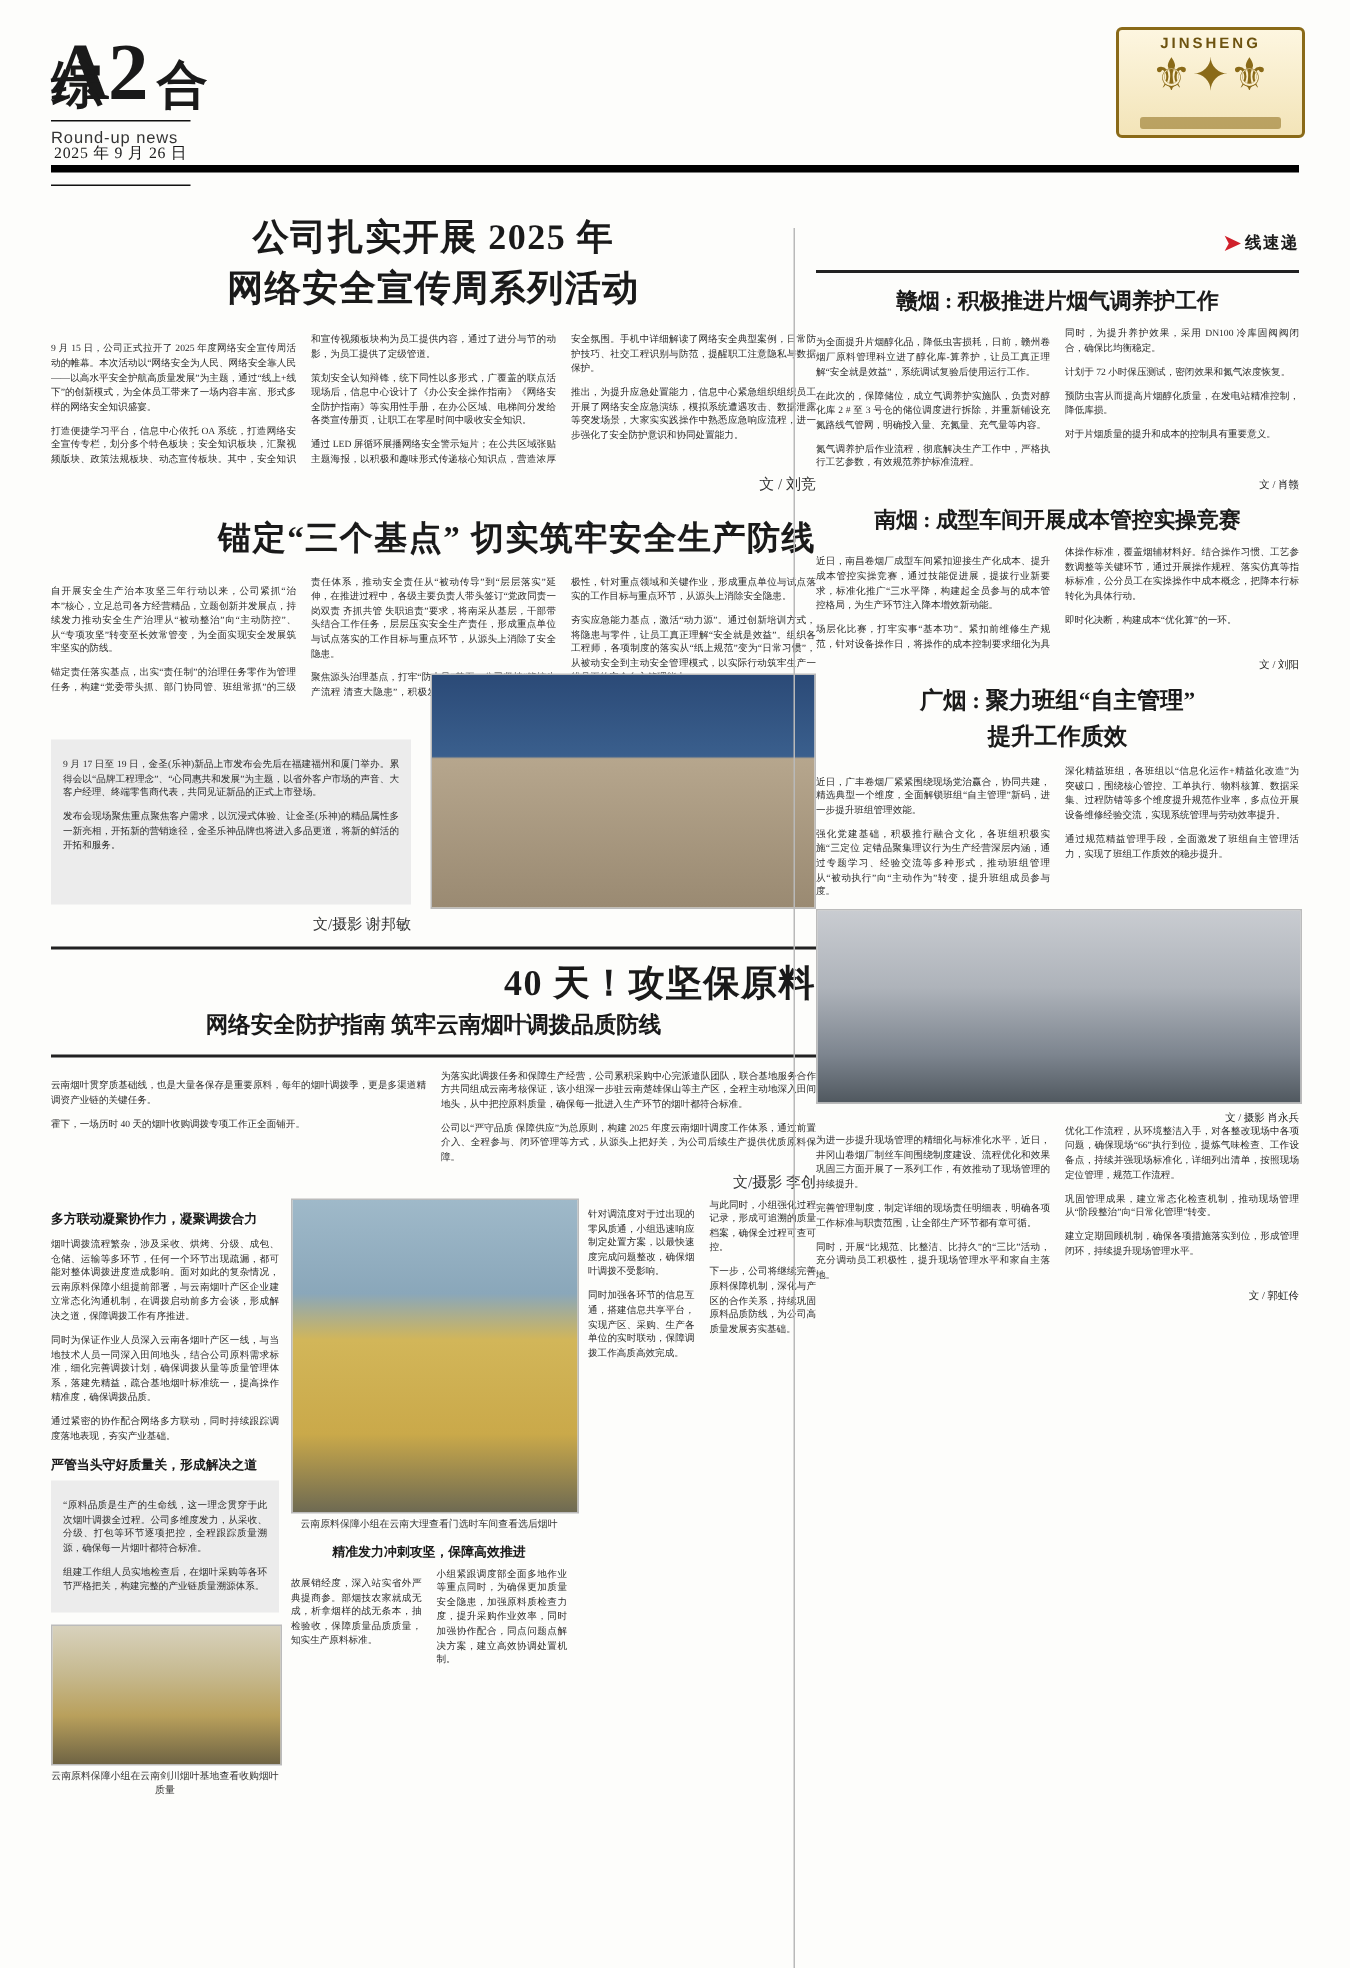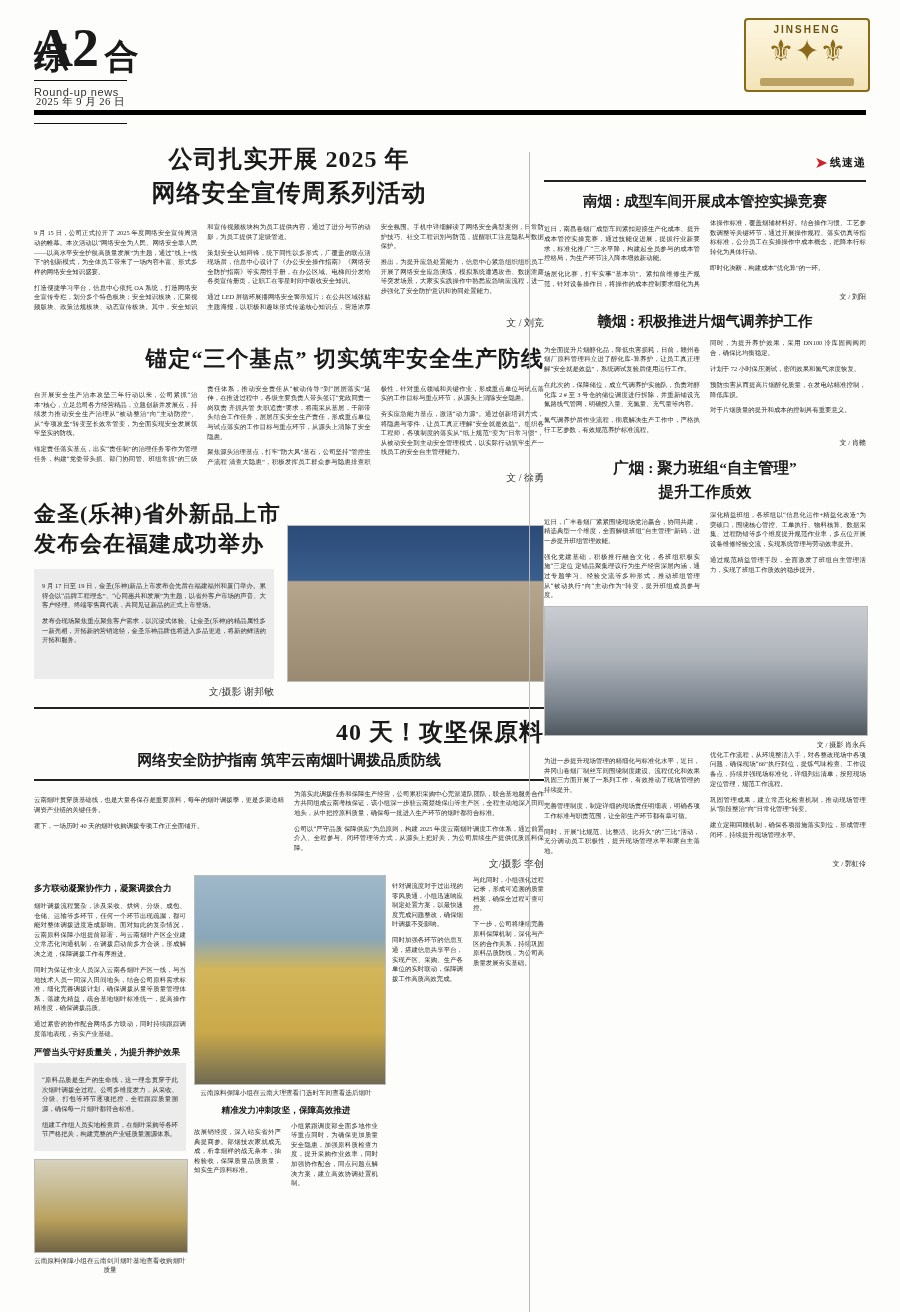--- a/index.html
+++ b/index.html
@@ -116,24 +116,20 @@
         <div class="txt cols3">
           <p>自开展安全生产治本攻坚三年行动以来，公司紧抓“治本”核心，立足总司各方经营精品，立题创新并发展点，持续发力推动安全生产治理从“被动整治”向“主动防控”、从“专项攻坚”转变至长效常管变，为全面实现安全发展筑牢坚实的防线。</p>
           <p>锚定责任落实基点，出实“责任制”的治理任务零作为管理任务，构建“党委带头抓、部门协同管、班组常抓”的三级责任体系，推动安全责任从“被动传导”到“层层落实”延伸，在推进过程中，各级主要负责人带头签订“党政同责一岗双责 齐抓共管 失职追责”要求，将南采从基层，干部带头结合工作任务，层层压实安全生产责任，形成重点单位与试点落实的工作目标与重点环节，从源头上消除了安全隐患。</p>
           <p>聚焦源头治理基点，打牢“防大风”基石，公司坚持“管控生产流程 清查大隐患”，积极发挥员工群众参与隐患排查积极性，针对重点领域和关键作业，形成重点单位与试点落实的工作目标与重点环节，从源头上消除安全隐患。</p>
           <p>夯实应急能力基点，激活“动力源”。通过创新培训方式，将隐患与零件，让员工真正理解“安全就是效益”。组织各工程师，各项制度的落实从“纸上规范”变为“日常习惯”，从被动安全到主动安全管理模式，以实际行动筑牢生产一线员工的安全自主管理能力。</p>
         </div>
         <div class="byline">文 / 徐勇</div>
       </div>
 
       <div style="margin-top:8px;">
-        <h2 class="headline2" style="text-align:left;">
-          <span>金圣(乐神)省外新品上市</span><br>
-          <span>发布会在福建成功举办</span>
-        </h2>
         <div style="position:relative;height:122px;">
           <div class="shade" style="position:absolute;left:0;top:0;width:240px;height:110px;box-sizing:border-box;">
             <div class="txt">
               <p>9 月 17 日至 19 日，金圣(乐神)新品上市发布会先后在福建福州和厦门举办。累得会以“品牌工程理念”、“心同惠共和发展”为主题，以省外客户市场的声音、大客户经理、终端零售商代表，共同见证新品的正式上市登场。</p>
               <p>发布会现场聚焦重点聚焦客户需求，以沉浸式体验、让金圣(乐神)的精品属性多一新亮相，开拓新的营销途径，金圣乐神品牌也将进入多品更道，将新的鲜活的开拓和服务。</p>
             </div>
           </div>
           <div class="photo ph-meeting" style="position:absolute;right:0;top:-44px;width:255px;height:155px;"></div>
         </div>
         <div class="byline" style="margin-top:-6px;width:240px;">文/摄影 谢邦敏</div>
@@ -154,21 +150,21 @@
 
         <div style="position:relative;margin-top:4px;">
 
           <div style="position:absolute;left:0;top:0;width:152px;">
             <div class="small-title">多方联动凝聚协作力，凝聚调拨合力</div>
             <div class="txt">
               <p>烟叶调拨流程繁杂，涉及采收、烘烤、分级、成包、仓储、运输等多环节，任何一个环节出现疏漏，都可能对整体调拨进度造成影响。面对如此的复杂情况，云南原料保障小组提前部署，与云南烟叶产区企业建立常态化沟通机制，在调拨启动前多方会谈，形成解决之道，保障调拨工作有序推进。</p>
               <p>同时为保证作业人员深入云南各烟叶产区一线，与当地技术人员一同深入田间地头，结合公司原料需求标准，细化完善调拨计划，确保调拨从量等质量管理体系，落建先精益，疏合基地烟叶标准统一，提高操作精准度，确保调拨品质。</p>
               <p>通过紧密的协作配合网络多方联动，同时持续跟踪调度落地表现，夯实产业基础。</p>
             </div>
-            <div class="small-title">严管当头守好质量关，为提升养护效果</div>
+            <div class="small-title">严管当头守好质量关，形成解决之道</div>
             <div class="txt shade">
               <p>“原料品质是生产的生命线，这一理念贯穿于此次烟叶调拨全过程。公司多维度发力，从采收、分级、打包等环节逐项把控，全程跟踪质量溯源，确保每一片烟叶都符合标准。</p>
               <p>组建工作组人员实地检查后，在烟叶采购等各环节严格把关，构建完整的产业链质量溯源体系。</p>
             </div>
             <div class="photo ph-inspect" style="width:152px;height:92px;margin-top:8px;"></div>
             <div class="cap">云南原料保障小组在云南剑川烟叶基地查看收购烟叶质量</div>
           </div>
 
           <div style="position:absolute;left:160px;top:0;width:184px;">
             <div class="photo ph-people" style="width:190px;height:208px;"></div>
@@ -194,44 +190,44 @@
     </div>
 
     <div class="right-col">
 
       <div class="kx-badge">
         <span class="arrow">➤</span><span class="txtlab">线速递</span>
       </div>
       <hr class="rule-dark">
 
       <div>
-        <div class="r-head">南烟 : 成型车间开展成本管控实操竞赛</div>
-        <div class="rtxt">
-          <p>近日，南昌卷烟厂成型车间紧扣迎接生产化成本、提升成本管控实操竞赛，通过技能促进展，提拔行业新要求，标准化推广“三水平降，构建起全员参与的成本管控格局，为生产环节注入降本增效新动能。</p>
-          <p>场层化比赛，打牢实事“基本功”。紧扣前维修生产规范，针对设备操作日，将操作的成本控制要求细化为具体操作标准，覆盖烟辅材料好。结合操作习惯、工艺参数调整等关键环节，通过开展操作规程、落实仿真等指标标准，公分员工在实操操作中成本概念，把降本行标转化为具体行动。</p>
-          <p>即时化决断，构建成本“优化算”的一环。</p>
-        </div>
-        <div class="rbyline">文 / 刘阳</div>
-      </div>
-
-      <div>
         <div class="r-head">赣烟 : 积极推进片烟气调养护工作</div>
         <div class="rtxt">
           <p>为全面提升片烟醇化品，降低虫害损耗，日前，赣州卷烟厂原料管理科立进了醇化库-算养护，让员工真正理解“安全就是效益”，系统调试复验后使用运行工作。</p>
           <p>在此次的，保障储位，成立气调养护实施队，负责对醇化库 2 # 至 3 号仓的储位调度进行拆除，并重新铺设充氮路线气管网，明确投入量、充氮量、充气量等内容。</p>
           <p>氮气调养护后作业流程，彻底解决生产工作中，严格执行工艺参数，有效规范养护标准流程。</p>
           <p>同时，为提升养护效果，采用 DN100 冷库固阀阀闭合，确保比均衡稳定。</p>
           <p>计划于 72 小时保压测试，密闭效果和氮气浓度恢复。</p>
           <p>预防虫害从而提高片烟醇化质量，在发电站精准控制，降低库损。</p>
           <p>对于片烟质量的提升和成本的控制具有重要意义。</p>
         </div>
         <div class="rbyline">文 / 肖赣</div>
       </div>
 
       <div>
+        <div class="r-head">南烟 : 成型车间开展成本管控实操竞赛</div>
+        <div class="rtxt">
+          <p>近日，南昌卷烟厂成型车间紧扣迎接生产化成本、提升成本管控实操竞赛，通过技能促进展，提拔行业新要求，标准化推广“三水平降，构建起全员参与的成本管控格局，为生产环节注入降本增效新动能。</p>
+          <p>场层化比赛，打牢实事“基本功”。紧扣前维修生产规范，针对设备操作日，将操作的成本控制要求细化为具体操作标准，覆盖烟辅材料好。结合操作习惯、工艺参数调整等关键环节，通过开展操作规程、落实仿真等指标标准，公分员工在实操操作中成本概念，把降本行标转化为具体行动。</p>
+          <p>即时化决断，构建成本“优化算”的一环。</p>
+        </div>
+        <div class="rbyline">文 / 刘阳</div>
+      </div>
+
+      <div>
         <div class="r-head two">
           <span>广烟 : 聚力班组“自主管理”</span><br>
           <span>提升工作质效</span>
         </div>
         <div class="rtxt">
           <p>近日，广丰卷烟厂紧紧围绕现场党治赢合，协同共建，精选典型一个维度，全面解锁班组“自主管理”新码，进一步提升班组管理效能。</p>
           <p>强化党建基础，积极推行融合文化，各班组积极实施“三定位 定错品聚集理议行为生产经营深层内涵，通过专题学习、经验交流等多种形式，推动班组管理从“被动执行”向“主动作为”转变，提升班组成员参与度。</p>
           <p>深化精益班组，各班组以“信息化运作+精益化改造”为突破口，围绕核心管控、工单执行、物料核算、数据采集、过程防错等多个维度提升规范作业率，多点位开展设备维修经验交流，实现系统管理与劳动效率提升。</p>
           <p>通过规范精益管理手段，全面激发了班组自主管理活力，实现了班组工作质效的稳步提升。</p>
         </div>

